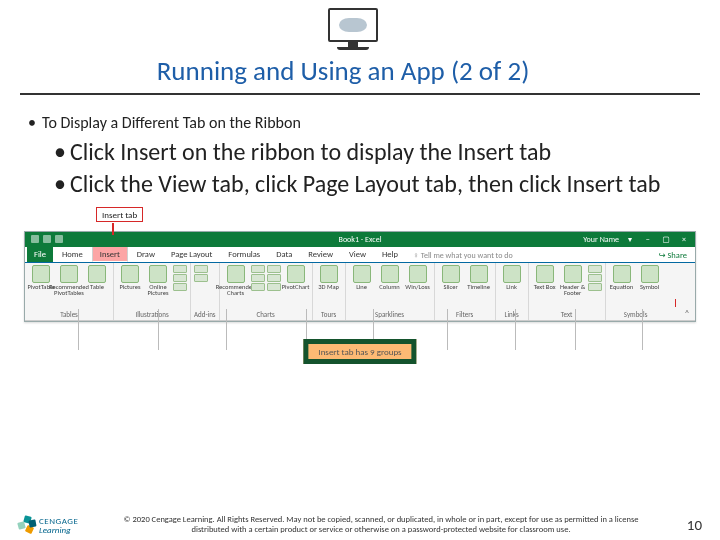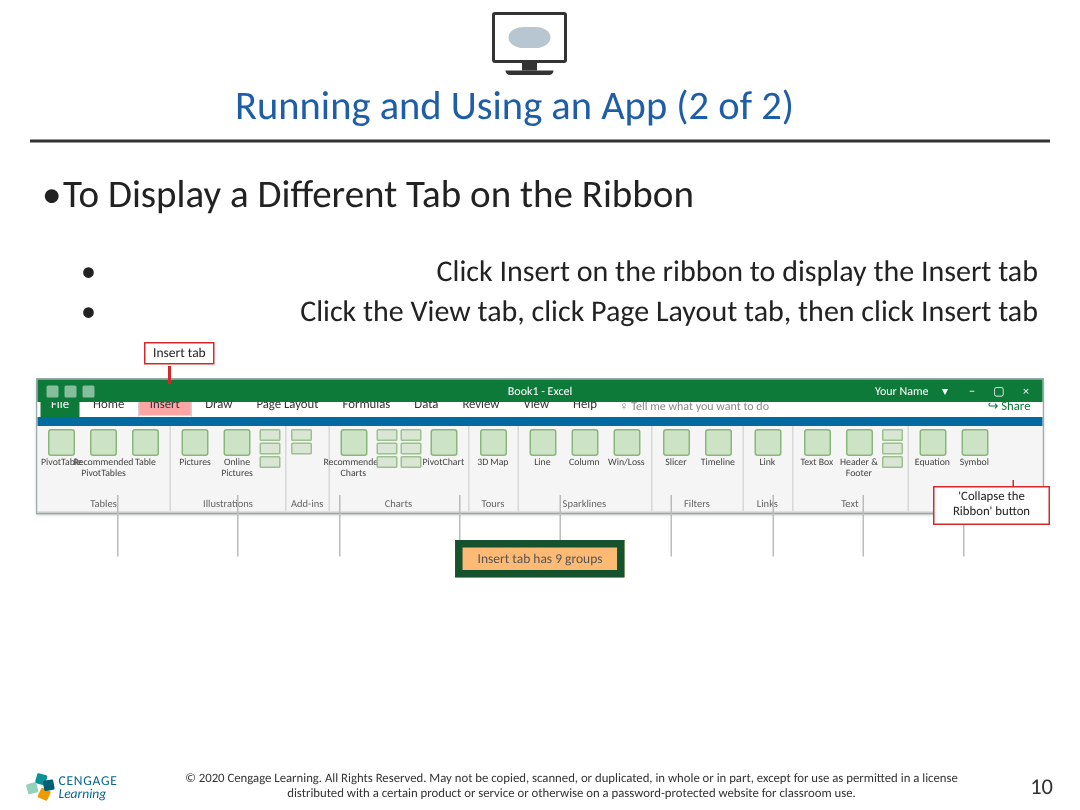--- a/index.html
+++ b/index.html
@@ -11,39 +11,39 @@
   .monitor-screen { width: 50px; height: 34px; border: 2px solid #333; border-radius: 2px; background: #fff; position: relative; display: flex; align-items: center; justify-content: center; }
   .cloud { width: 28px; height: 14px; background: #b8c6d1; border-radius: 50% / 70%; position: relative; }
   .monitor-stand { width: 10px; height: 5px; background: #333; }
   .monitor-base { width: 32px; height: 3px; background: #333; border-radius: 0 0 3px 3px; }
 
   .title { flex: 1; text-align: center; font-size: 27px; color: #1e5ea8; font-family: Calibri, Arial, sans-serif; padding-right: 30px; }
 
   .hr { margin: 6px 20px 0 20px; height: 2px; background: #333; }
 
   .body { padding: 18px 28px 0 28px; }
-  .lvl1 { font-size: 26px; margin-bottom: 23px; padding-left: 14px; position: relative; }
+  .lvl1 { font-size: 16px; margin-bottom: 4px; padding-left: 14px; position: relative; }
   .lvl1::before { content: "•"; position: absolute; left: 0; top: 0; }
-  .lvl2 { font-size: 20px; padding-left: 42px; position: relative; line-height: 1.35; text-align: right; }
+  .lvl2 { font-size: 24px; padding-left: 42px; position: relative; line-height: 1.35; }
   .lvl2::before { content: "•"; position: absolute; left: 26px; top: 0; }
 
   
   .figure { margin: 30px 24px 0 24px; position: relative; }
   .callout-insert { position: absolute; top: -24px; left: 72px; border: 1.5px solid #d62828; background: #fff; font-size: 9px; padding: 1px 5px; z-index: 5; }
   .callout-insert-line { position: absolute; top: -8px; left: 88px; width: 1.5px; height: 12px; background: #d62828; z-index: 5; }
 
   .excel { border: 1px solid #9aa; font-size: 8px; color: #333; background: #fff; box-shadow: 0 1px 2px rgba(0,0,0,0.15); }
   .titlebar { height: 15px; background: #0d7a3a; color: #fff; display: flex; align-items: center; position: relative; font-size: 8px; }
   .titlebar .qat { display: flex; gap: 4px; padding-left: 6px; }
   .qat-ic { width: 8px; height: 8px; background: rgba(255,255,255,0.5); border-radius: 1px; }
   .titlebar .doc { position: absolute; left: 50%; transform: translateX(-50%); font-size: 8px; }
   .titlebar .right { position: absolute; right: 4px; display: flex; gap: 4px; align-items: center; }
   .winbtn { width: 14px; height: 10px; display: flex; align-items: center; justify-content: center; font-size: 8px; }
 
-  .tabs { height: 16px; background: #fff; display: flex; align-items: flex-end; border-bottom: 6px solid #0369a1; padding-left: 2px; gap: 2px; }
+  .tabs { height: 16px; background: #fff; display: flex; align-items: flex-end; border-bottom: 1px solid #0369a1; padding-left: 2px; gap: 2px; }
   .tab { padding: 2px 7px; font-size: 8.5px; color: #333; border-bottom: 1px solid transparent; }
   .tab.file { background: #0d7a3a; color: #fff; }
   .tab.active { border: 1px solid #d0d0d0; border-bottom: 1px solid #fff; background: #fca5a5; }
   .tell { flex: 0 0 auto; padding: 2px 6px; color: #888; font-size: 8px; }
   .share { margin-left: auto; padding: 2px 8px; color: #0d7a3a; font-size: 8.5px; }
 
   .ribbon { height: 58px; background: #f5f5f5; display: flex; border-bottom: 1px solid #ccc; position: relative; }
   .group { border-right: 1px solid #d8d8d8; display: flex; flex-direction: column; padding: 2px 3px 0 3px; }
   .gbody { flex: 1; display: flex; gap: 2px; align-items: flex-start; }
   .gname { text-align: center; font-size: 7px; color: #666; padding-bottom: 1px; }
@@ -279,21 +279,20 @@
               </div>
           </div>
           <div class="gname">Symbols</div>
         </div>
 
         <div class="collapse">^</div>
       </div>
     </div>
 
     <div class="callout-collapse-line"></div>
-    <div class="callout-collapse">'Collapse the Ribbon' button</div>
 
     <div class="grp-line" style="left:8%"></div>
     <div class="grp-line" style="left:20%"></div>
     <div class="grp-line" style="left:30%"></div>
     <div class="grp-line" style="left:42%"></div>
     <div class="grp-line" style="left:52%"></div>
     <div class="grp-line" style="left:63%"></div>
     <div class="grp-line" style="left:73%"></div>
     <div class="grp-line" style="left:82%"></div>
     <div class="grp-line" style="left:92%"></div>

